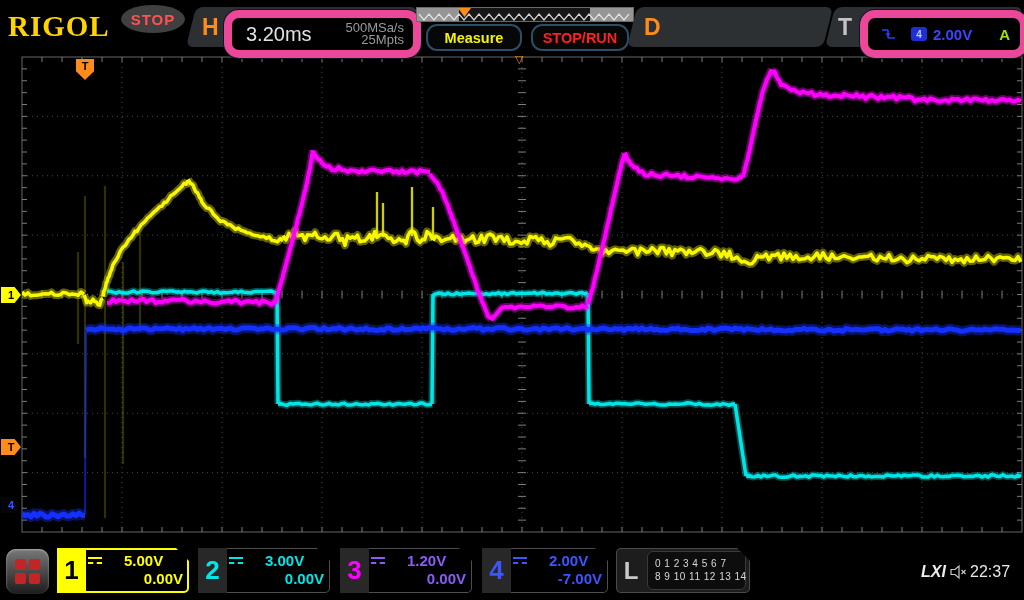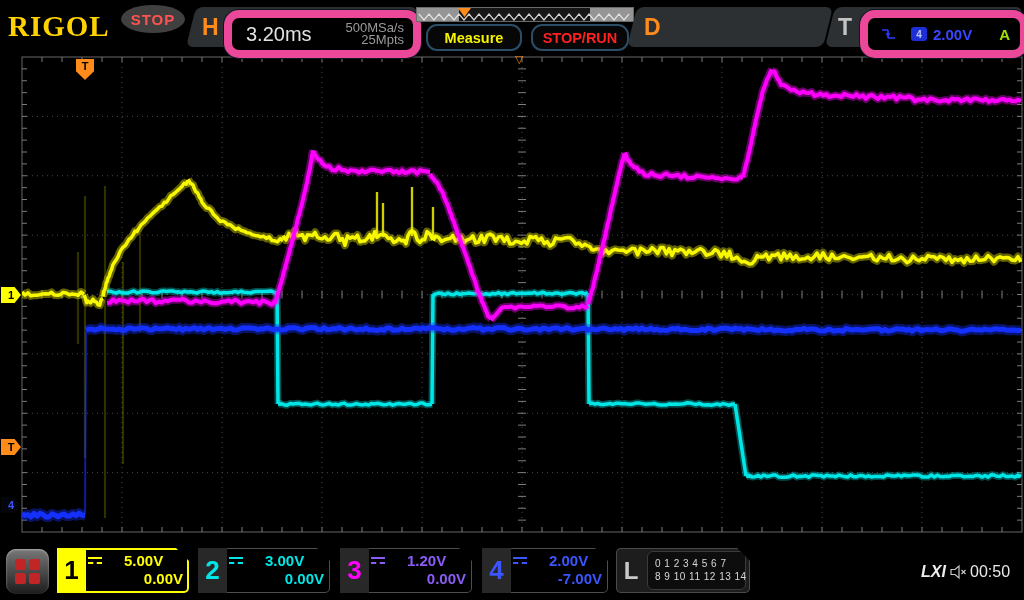--- a/index.html
+++ b/index.html
@@ -287,15 +287,15 @@
         <span>0 1 2 3   4 5 6 7</span><br>
         <span>8 9 10 11  12 13 14 15</span>
       </div>
     </div>
 
     <div class="lxi">LXI</div>
     <svg class="spk" width="18" height="16">
       <polygon points="1,5.5 5,5.5 9,2 9,14 5,10.5 1,10.5" fill="none" stroke="#c8c8c8" stroke-width="1.2"></polygon>
       <path d="M11.5 6 L15.5 10 M15.5 6 L11.5 10" stroke="#c8c8c8" stroke-width="1.2"></path>
     </svg>
-    <div class="clock">00:50</div>
+    <div class="clock">22:37</div>
   </div>
 </div>
 
 </body></html>

